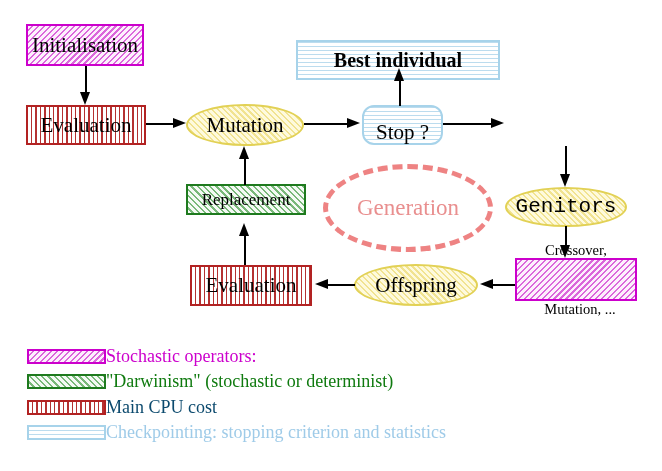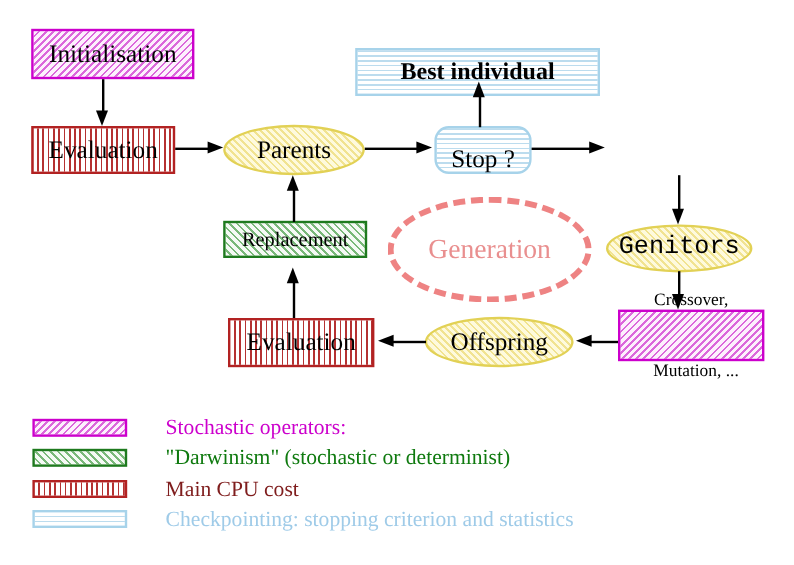--- a/index.html
+++ b/index.html
@@ -37,46 +37,46 @@
   .shaft { position:absolute; background:#000; }
   .head  { position:absolute; width:0; height:0; border-style:solid; border-color:transparent; }
   .head.down  { border-width:13px 5.5px 0 5.5px; border-top-color:#000; }
   .head.up    { border-width:0 5.5px 13px 5.5px; border-bottom-color:#000; }
   .head.right { border-width:5.5px 0 5.5px 13px; border-left-color:#000; }
   .head.left  { border-width:5.5px 13px 5.5px 0; border-right-color:#000; }
 
   
   .legend-row { position:absolute; left:27px; height:22px; display:flex; align-items:center; }
   .swatch { width:79px; height:15px; box-sizing:border-box; flex:0 0 auto; }
-  .legend-text { margin-left:32px; font-size:18px; white-space:nowrap; }
+  .legend-text { margin-left:0; font-size:18px; white-space:nowrap; }
   .t-magenta { color:#cc00cc; }
   .t-gold    { color:#edc82e; margin-left:26px; }
   .t-green   { color:#0f7a0f; }
-  .t-red     { color:#7f1d1d; }
+  .t-red     { color:#0c4a6e; }
   .t-blue    { color:#9fcbe8; }
   .sw-magenta { background:repeating-linear-gradient(135deg,#fdf0fd 0 2.6px,#db68db 2.6px 4.2px); border:2px solid #cc00cc; }
   .sw-green   { background:repeating-linear-gradient(45deg,#f5faf5 0 2.8px,#79b879 2.8px 4.4px); border:2px solid #1e7a1e; }
   .sw-red     { background:repeating-linear-gradient(90deg,#ffffff 0 3px,#b53131 3px 4.4px); border:2px solid #b22222; }
   .sw-cyan    { background:repeating-linear-gradient(0deg,#ffffff 0 2.8px,#bcdcee 2.8px 4.2px); border:2px solid #a7d3ea; }
 </style>
 </head>
 <body>
 
 <div class="stage">
 
-  <div class="node p-magenta fs-xl" style="left:26px; top:24px; width:136px; height:42px;">
+  <div class="node p-magenta fs-xl" style="left:26px; top:24px; width:118px; height:42px;">
     <span>Initialisation</span>
   </div>
 
   <div class="node p-red fs-xl" style="left:26px; top:105px; width:120px; height:40px;">
     <span>Evaluation</span>
   </div>
 
   <div class="node p-yellow fs-xl" style="left:186px; top:104px; width:118px; height:42px;">
-    <span>Parents</span>
+    <span>Mutation</span>
   </div>
 
   <div class="node p-cyan fs-l" style="left:296px; top:40px; width:204px; height:40px;font-weight:bold;">
     <span>Best individual</span>
   </div>
 
   <div class="node p-cyan rounded fs-xl" style="left:362px; top:105px; width:81px; height:40px;">
     <span>Stop ?</span>
   </div>
 

